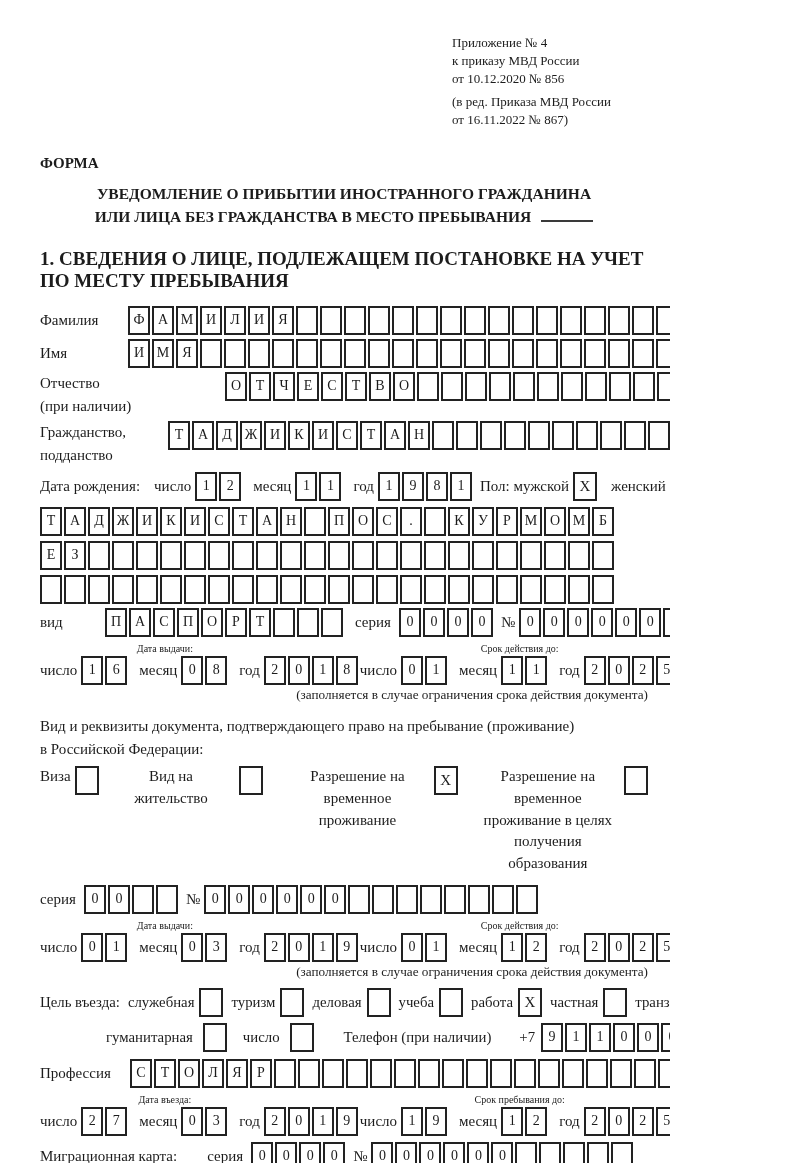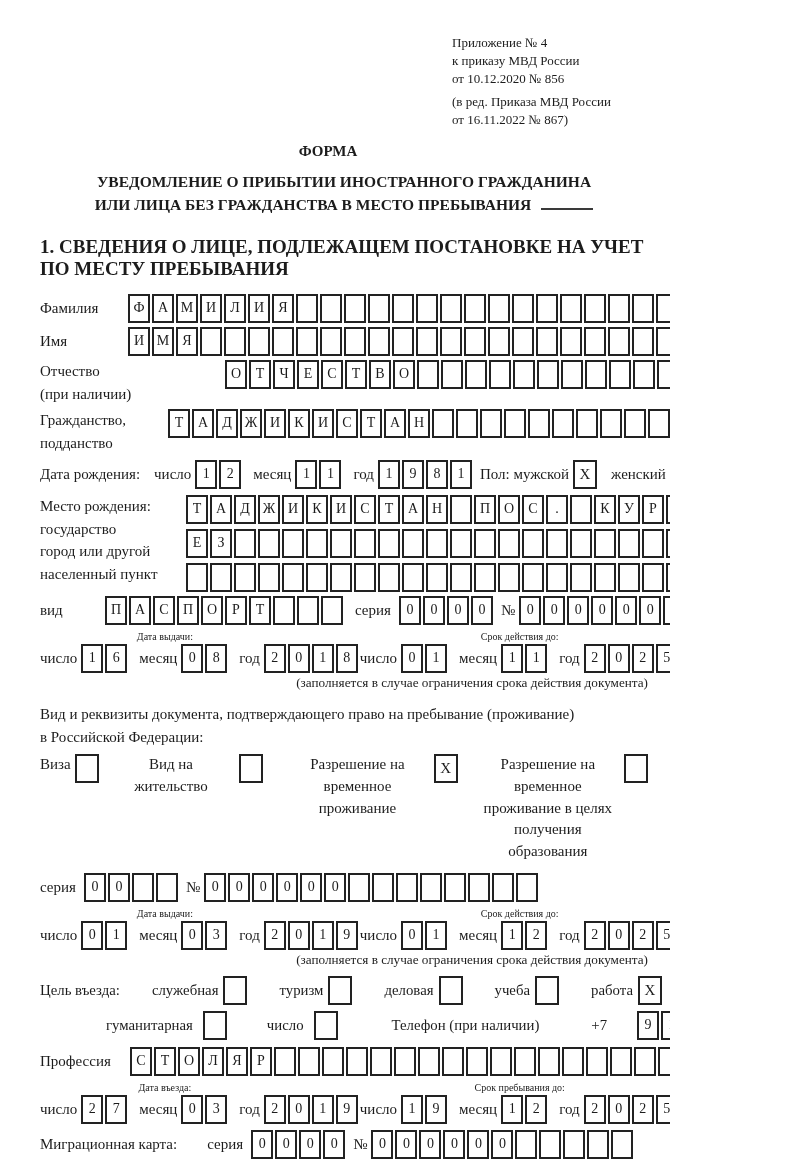--- a/index.html
+++ b/index.html
@@ -4,21 +4,21 @@
 <style>
   html,body { margin:0; padding:0; background:#ffffff; }
   .page {
     width:670px; height:1163px; background:#ffffff; color:#1c1c1c;
     font-family:"Liberation Serif","DejaVu Serif",serif; font-size:15px;
     padding:34px 22px 0 40px; box-sizing:border-box; overflow:hidden; position:relative;
   }
   
   .hdr-right { margin-left:auto; width:196px; font-size:13px; line-height:1.38; }
   .hdr-right .gap { margin-top:5px; }
-  .forma { text-align:center; padding-right:32px; font-weight:bold; margin-top:14px; font-size:15px; }
+  .forma { text-align:left; padding-right:32px; font-weight:bold; margin-top:26px; font-size:15px; }
   .title { text-align:center; font-weight:bold; font-size:15.5px; margin-top:10px; line-height:1.5; }
   .uline { display:inline-block; width:52px; border-bottom:2px solid #3a3a3a; margin-left:10px; vertical-align:baseline; }
   .sec { font-weight:bold; font-size:19px; margin-top:20px; }
   
   .row { display:flex; align-items:center; margin-top:4px; min-height:29px;font-family:Liberation Serif, serif; }
   .row-top { display:flex; align-items:flex-start; margin-top:4px;gap:28px; }
   .lbl { flex-shrink:0; }
   .w88 { width:88px; } .w157 { width:157px; } .w100 { width:100px; }
   .w118 { width:118px; } .w130 { width:130px; } .w65 { width:65px; } .w90 { width:90px; }
   .ml6 { margin-left:6px; } .ml10 { margin-left:10px; } .ml14 { margin-left:14px; } .ml30 { margin-left:30px; }
@@ -47,21 +47,21 @@
   .dg-title { text-align:center; font-size:10px; }
   .dg-fields { display:flex; align-items:center; margin-top:2px; }
   .note-right { text-align:right; font-size:13.2px; margin-top:2px; }
   .para { margin-top:15px; }
   
   .visa-row { display:flex; align-items:flex-start; margin-top:8px; }
   .visa-item { display:flex; align-items:flex-start; }
   .visa-item .txt { text-align:center; line-height:1.45; }
   .visa-item .cb { margin-left:8px; }
   
-  .purpose-row { display:flex; align-items:center; margin-top:8px; font-size:14.8px; flex-wrap:nowrap;gap:24px; }
+  .purpose-row { display:flex; align-items:center; margin-top:8px; font-size:14.8px; flex-wrap:nowrap; }
   .p-item { display:flex; align-items:center; margin-right:8px; }
   .p-item .cb { margin-left:5px; }
 </style>
 </head>
 <body>
 
 <div class="page">
 
   <div class="hdr-right">
     <div>Приложение № 4</div>
@@ -116,26 +116,20 @@
     <span class="cells"><span class="cell">1</span><span class="cell">1</span></span>
     <span class="lbl ml10 mr4">год</span>
     <span class="cells"><span class="cell">1</span><span class="cell">9</span><span class="cell">8</span><span class="cell">1</span></span>
     <span class="lbl ml6 mr4">Пол: мужской</span>
     <span class="cb">X</span>
     <span class="lbl ml14 mr8">женский</span>
     <span class="cb"></span>
   </div>
 
   <div class="row-top" style="margin-top:6px;">
-    <span class="lbl w118 multiline">
-      <span>Место рождения:</span><br>
-      <span>государство</span><br>
-      <span>город или другой</span><br>
-      <span>населенный пункт</span>
-    </span>
     <span>
       <span class="cells crow"><span class="cell">Т</span><span class="cell">А</span><span class="cell">Д</span><span class="cell">Ж</span><span class="cell">И</span><span class="cell">К</span><span class="cell">И</span><span class="cell">С</span><span class="cell">Т</span><span class="cell">А</span><span class="cell">Н</span><span class="cell"></span><span class="cell">П</span><span class="cell">О</span><span class="cell">С</span><span class="cell">.</span><span class="cell"></span><span class="cell">К</span><span class="cell">У</span><span class="cell">Р</span><span class="cell">М</span><span class="cell">О</span><span class="cell">М</span><span class="cell">Б</span></span><br>
       <span class="cells crow"><span class="cell">Е</span><span class="cell">З</span><span class="cell"></span><span class="cell"></span><span class="cell"></span><span class="cell"></span><span class="cell"></span><span class="cell"></span><span class="cell"></span><span class="cell"></span><span class="cell"></span><span class="cell"></span><span class="cell"></span><span class="cell"></span><span class="cell"></span><span class="cell"></span><span class="cell"></span><span class="cell"></span><span class="cell"></span><span class="cell"></span><span class="cell"></span><span class="cell"></span><span class="cell"></span><span class="cell"></span></span><br>
       <span class="cells crow"><span class="cell"></span><span class="cell"></span><span class="cell"></span><span class="cell"></span><span class="cell"></span><span class="cell"></span><span class="cell"></span><span class="cell"></span><span class="cell"></span><span class="cell"></span><span class="cell"></span><span class="cell"></span><span class="cell"></span><span class="cell"></span><span class="cell"></span><span class="cell"></span><span class="cell"></span><span class="cell"></span><span class="cell"></span><span class="cell"></span><span class="cell"></span><span class="cell"></span><span class="cell"></span><span class="cell"></span></span>
     </span>
   </div>
 
 
   <div class="row">
     <span class="lbl w65">вид</span>

